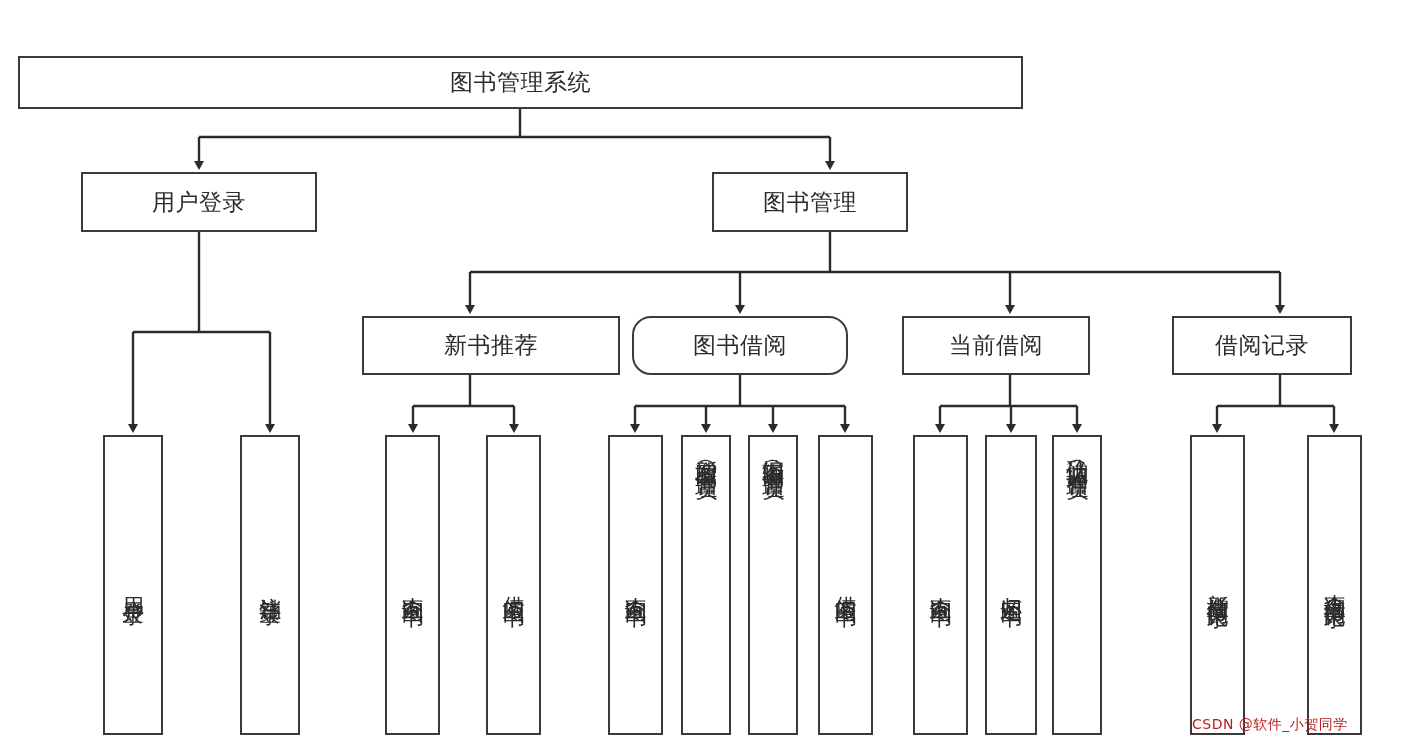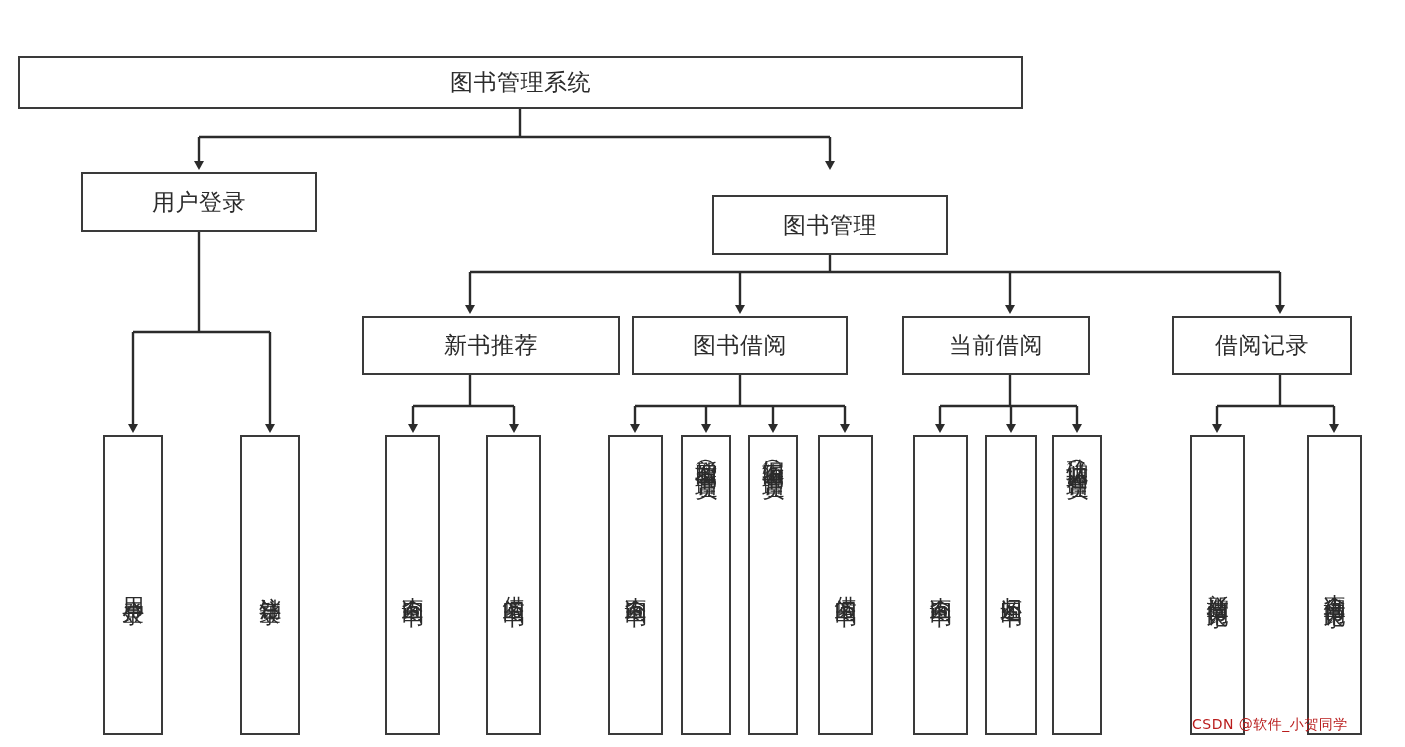--- a/index.html
+++ b/index.html
@@ -125,28 +125,28 @@
     </g>
   </svg>
 
   <div class="node" id="node-root" style="left: 18px; top: 14px; width: 1005px; height: 53px; margin-top: 42px;">
     <span class="label">图书管理系统</span>
   </div>
 
   <div class="node" id="node-l2-0" style="left: 81px; top: 172px; width: 236px; height: 60px;">
     <span class="label">用户登录</span>
   </div>
-  <div class="node" id="node-l2-1" style="left: 712px; top: 172px; width: 236px; height: 60px; margin-top: 23px;">
+  <div class="node" id="node-l2-1" style="left: 712px; top: 172px; width: 196px; height: 60px;">
     <span class="label">图书管理</span>
   </div>
 
   <div class="node" id="node-l3-0" style="left: 362px; top: 316px; width: 258px; height: 59px;">
     <span class="label">新书推荐</span>
   </div>
-  <div class="node" id="node-l3-1" style="left: 632px; top: 316px; width: 216px; height: 59px;">
+  <div class="node" id="node-l3-1" style="left: 632px; top: 316px; width: 216px; height: 59px; border-radius: 19px;">
     <span class="label">图书借阅</span>
   </div>
   <div class="node" id="node-l3-2" style="left: 902px; top: 316px; width: 188px; height: 59px;">
     <span class="label">当前借阅</span>
   </div>
   <div class="node" id="node-l3-3" style="left: 1172px; top: 316px; width: 180px; height: 59px;">
     <span class="label">借阅记录</span>
   </div>
 
   <div class="node vertical" id="node-leaf-0" style="left: 103px; top: 435px; width: 60px; height: 300px;">

